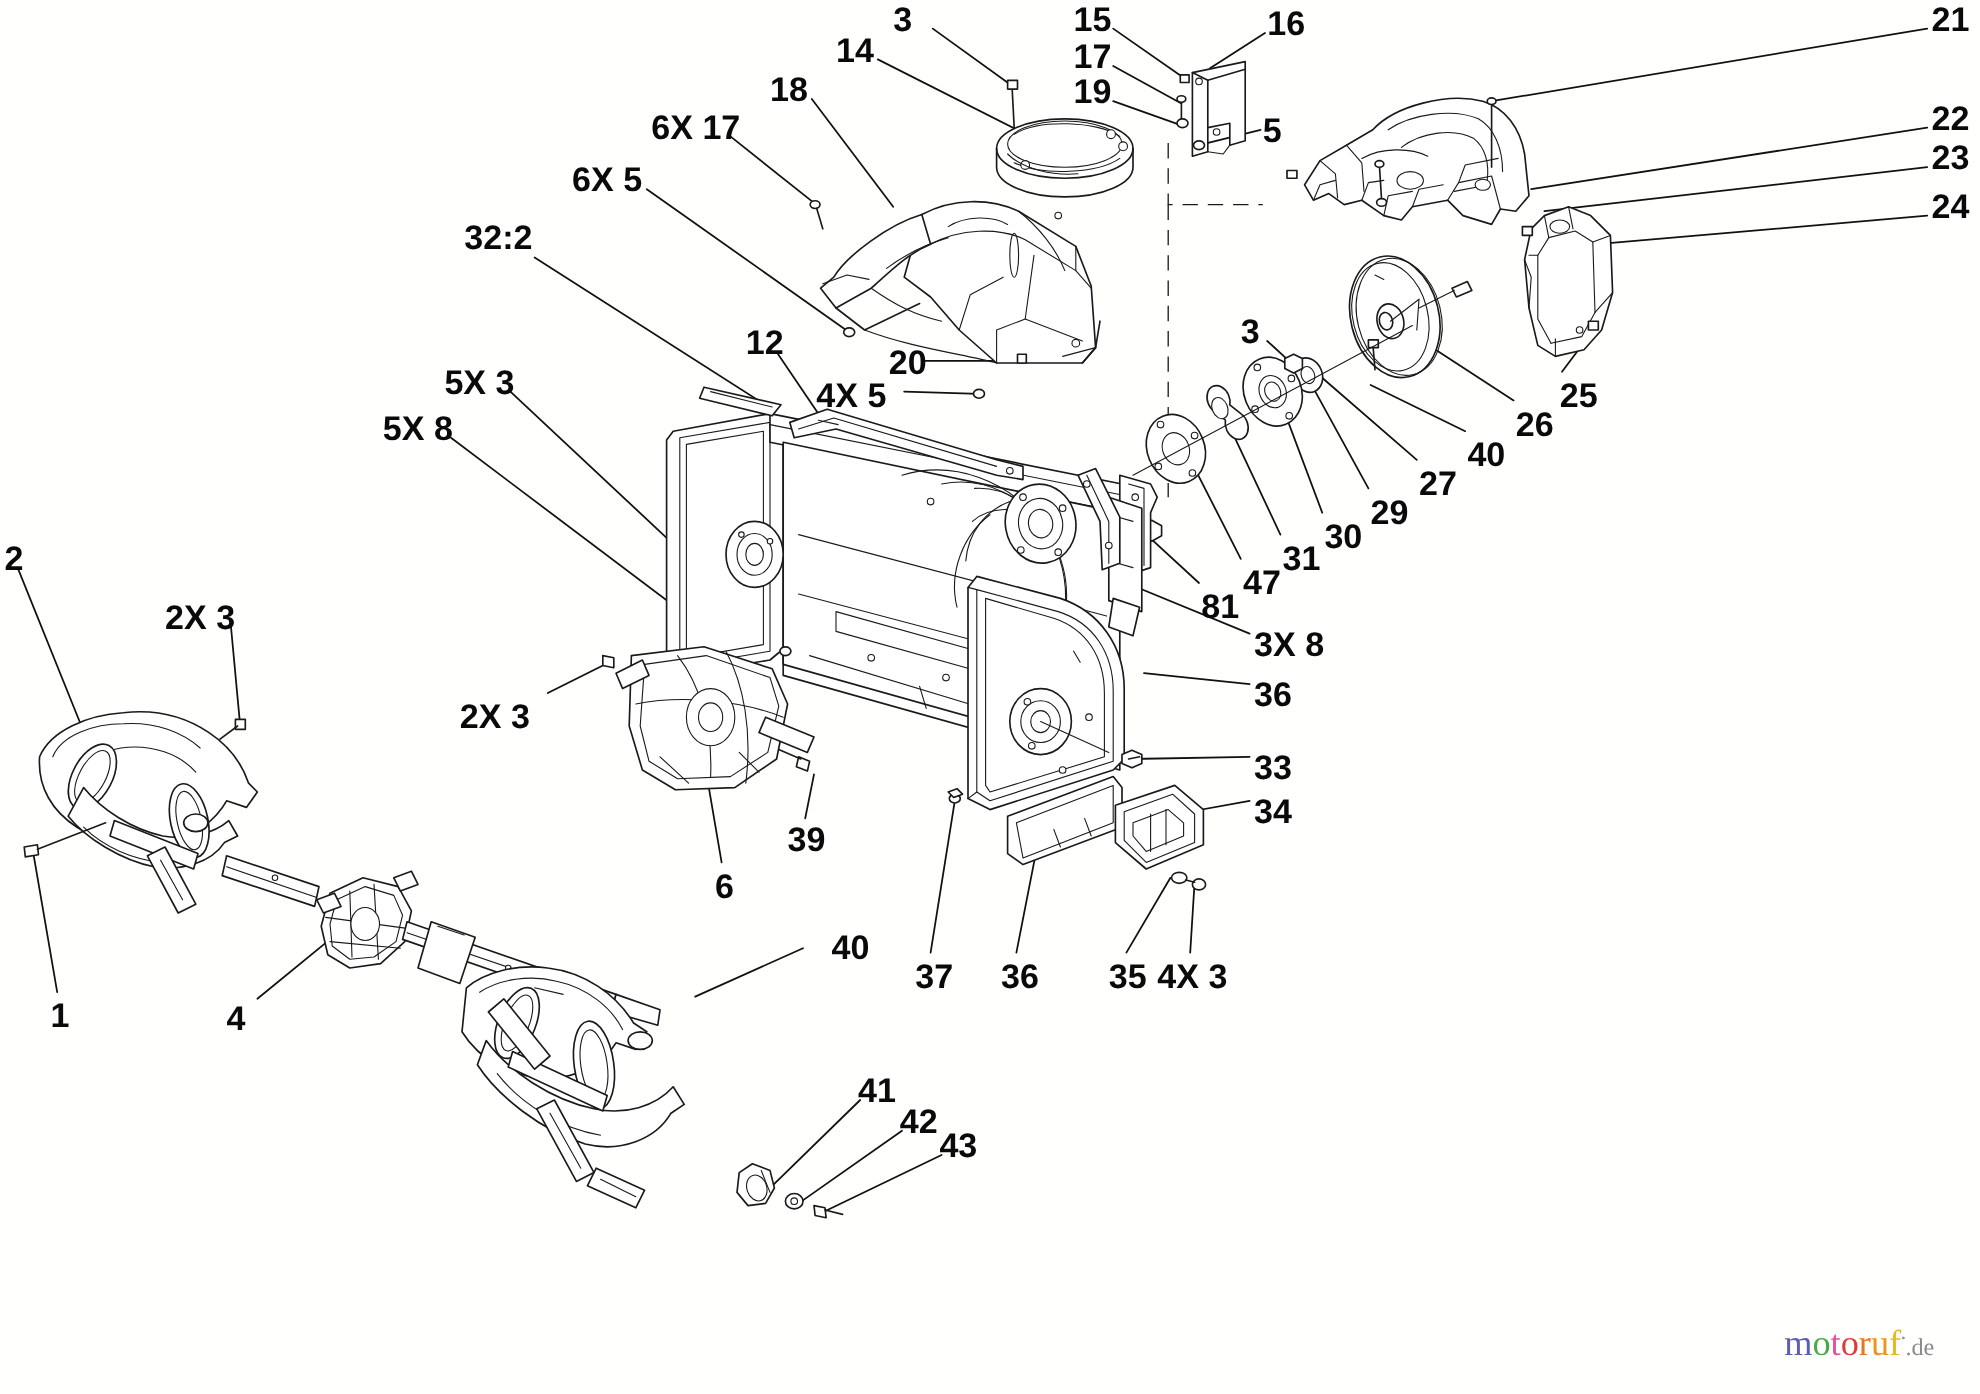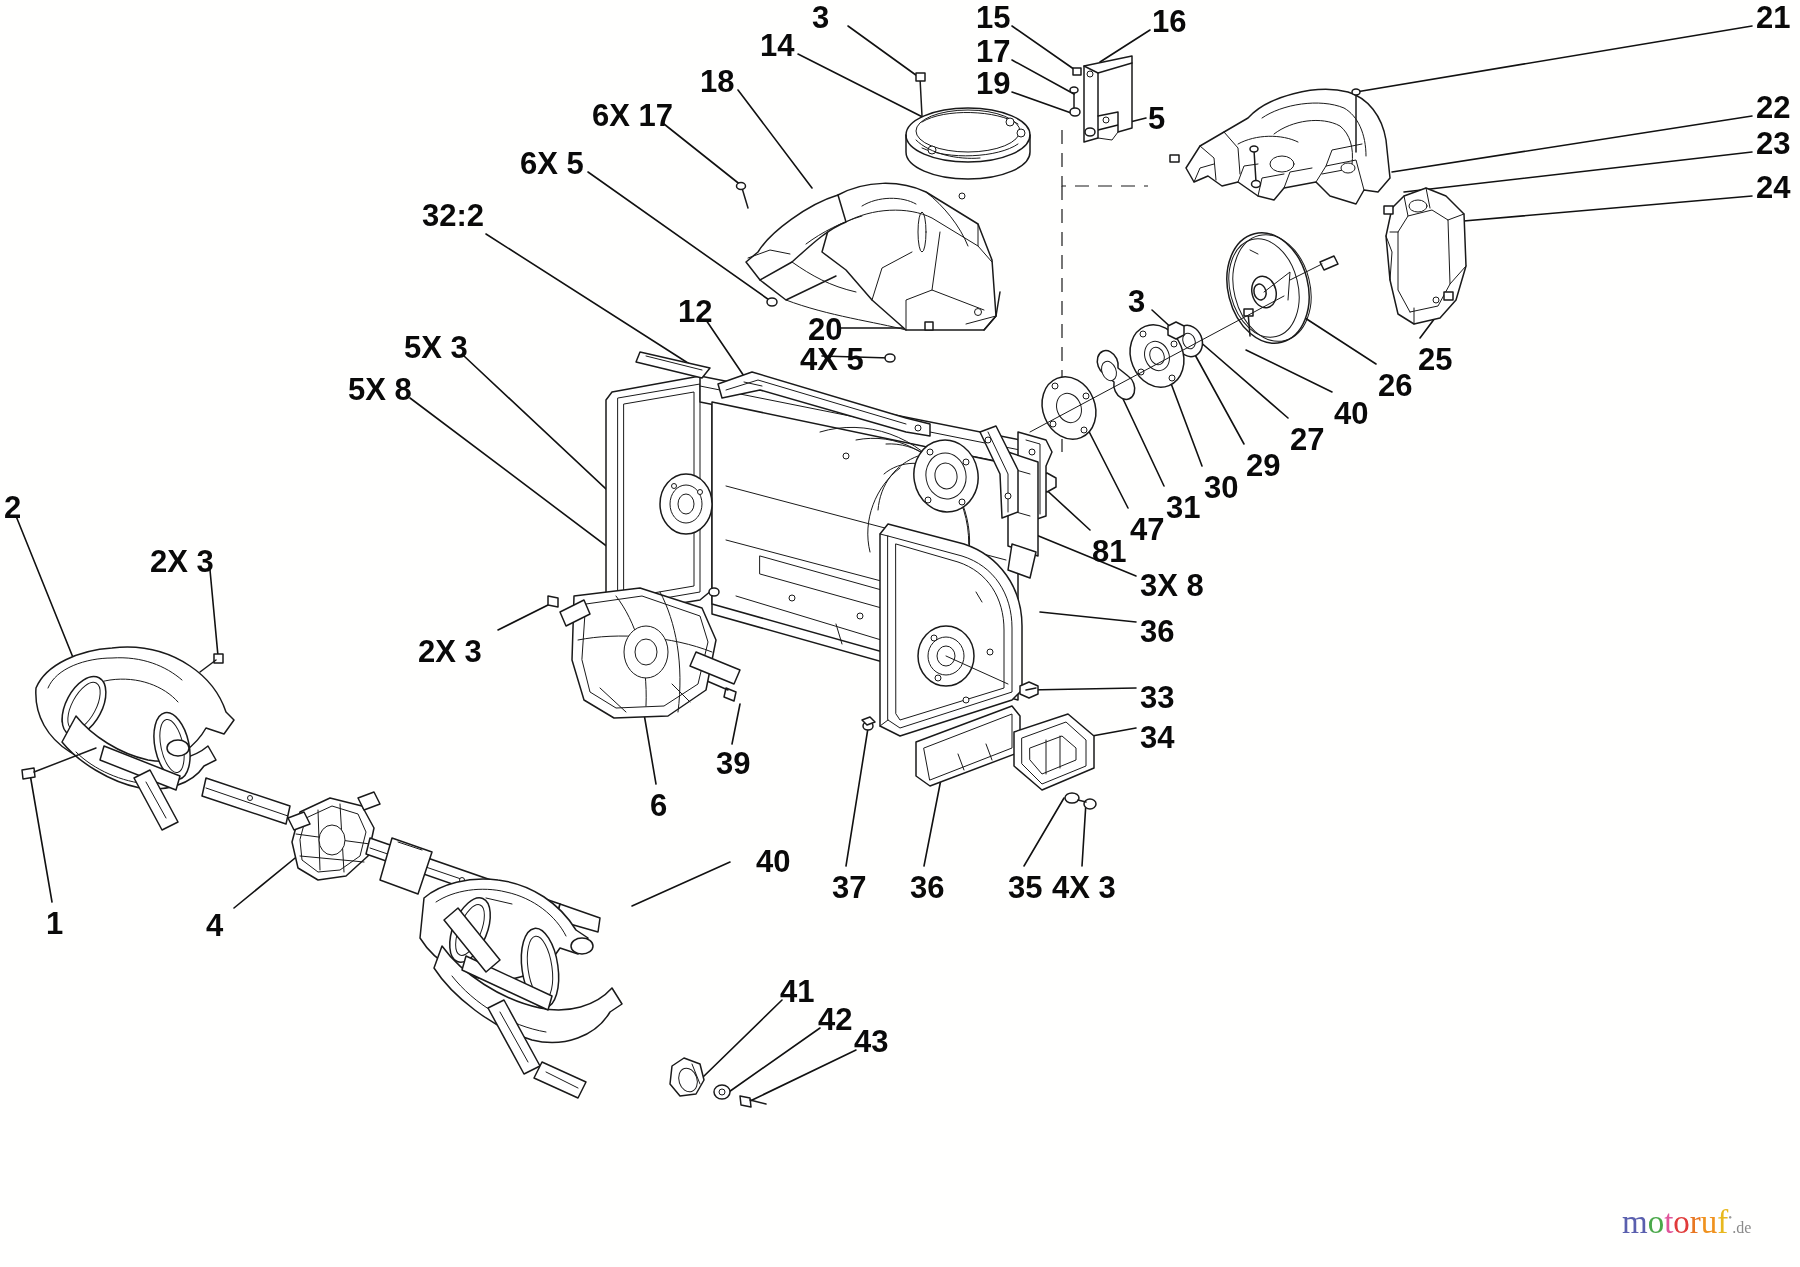--- a/index.html
+++ b/index.html
@@ -4,21 +4,21 @@
 <title>Parts Diagram</title>
 <style>
   html,body{margin:0;padding:0;background:#ffffff;}
   #stage{position:relative;width:1800px;height:1267px;background:#fffffe;overflow:hidden;
          font-family:"Liberation Sans",sans-serif;}
   #artboard{position:absolute;left:0;top:0;width:1800px;height:1267px;}
   .lbl{position:absolute;font-family:"Liberation Sans",sans-serif;font-weight:700;
        color:#0a0a0a;font-size:31px;line-height:1;white-space:nowrap;letter-spacing:0px;}
   #wm{position:absolute;left:1622px;top:1206px;font-family:"Liberation Serif",serif;
       font-size:33px;line-height:1;white-space:nowrap;}
-  #wm .d{font-size:16px;color:#8a8a8a;}
+  #wm .d{font-size:22px;color:#8a8a8a;}
   #wm sup{font-size:11px;vertical-align:super;color:#9a9a9a;}
 </style>
 </head>
 <body>
 
 <div id="stage">
 
   <svg id="artboard" viewBox="0 0 1800 1267" xmlns="http://www.w3.org/2000/svg">
     <defs>
       <style>
@@ -480,21 +480,21 @@
     <span class="lbl" style="left:1756px;top:92px">22</span>
     <span class="lbl" style="left:592px;top:100px">6X 17</span>
     <span class="lbl" style="left:1756px;top:128px">23</span>
     <span class="lbl" style="left:520px;top:148px">6X 5</span>
     <span class="lbl" style="left:1756px;top:172px">24</span>
     <span class="lbl" style="left:422px;top:200px">32:2</span>
     <span class="lbl" style="left:678px;top:296px">12</span>
     <span class="lbl" style="left:1128px;top:286px">3</span>
     <span class="lbl" style="left:808px;top:314px">20</span>
     <span class="lbl" style="left:1418px;top:344px">25</span>
-    <span class="lbl" style="left:800px;top:344px">4X 5</span>
+    <span class="lbl" style="left:742px;top:344px">4X 5</span>
     <span class="lbl" style="left:404px;top:332px">5X 3</span>
     <span class="lbl" style="left:1378px;top:370px">26</span>
     <span class="lbl" style="left:348px;top:374px">5X 8</span>
     <span class="lbl" style="left:1334px;top:398px">40</span>
     <span class="lbl" style="left:1290px;top:424px">27</span>
     <span class="lbl" style="left:1246px;top:450px">29</span>
     <span class="lbl" style="left:1204px;top:472px">30</span>
     <span class="lbl" style="left:1166px;top:492px">31</span>
     <span class="lbl" style="left:1130px;top:514px">47</span>
     <span class="lbl" style="left:4px;top:492px">2</span>

